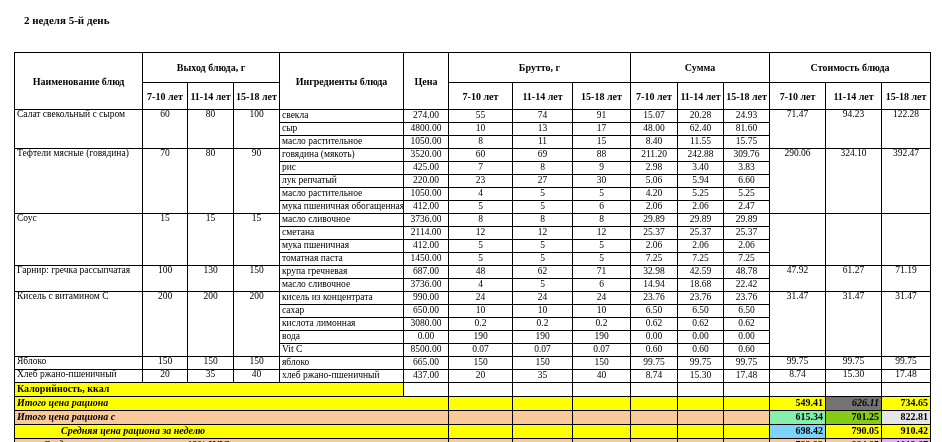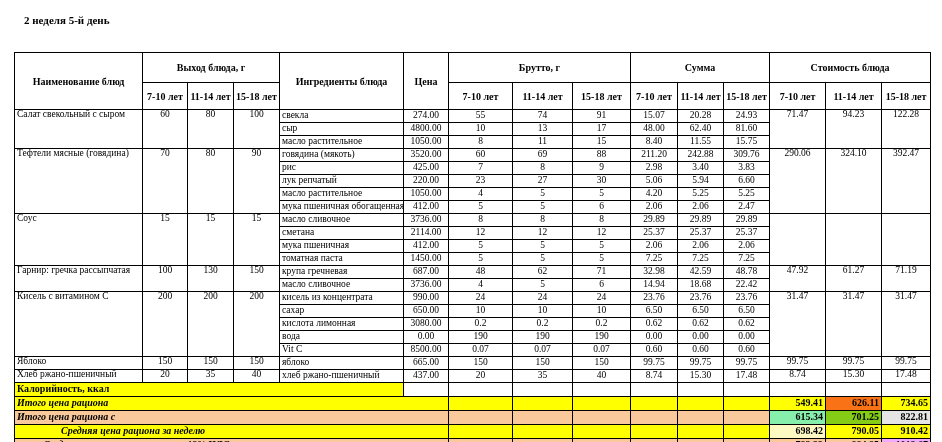--- a/index.html
+++ b/index.html
@@ -372,21 +372,21 @@
       </tr>
       <tr class="summary">
         <td class="sum-label" colspan="6" style="background: rgb(255, 255, 0);">Итого цена рациона</td>
         <td style="background: rgb(255, 255, 0);"></td>
         <td style="background: rgb(255, 255, 0);"></td>
         <td style="background: rgb(255, 255, 0);"></td>
         <td style="background: rgb(255, 255, 0);"></td>
         <td style="background: rgb(255, 255, 0);"></td>
         <td style="background: rgb(255, 255, 0);"></td>
         <td class="sum-val" style="background: rgb(255, 255, 0);">549.41</td>
-        <td class="sum-val" style="background: #f97316;">626.11</td>
+        <td class="sum-val" style="background: #737373; font-style: italic;">626.11</td>
         <td class="sum-val" style="background: rgb(255, 255, 0);">734.65</td>
       </tr>
       <tr class="summary">
         <td class="sum-label" colspan="6" style="background: rgb(249, 200, 155);">Итого цена рациона с</td>
         <td style="background: rgb(249, 200, 155);"></td>
         <td style="background: rgb(249, 200, 155);"></td>
         <td style="background: rgb(249, 200, 155);"></td>
         <td style="background: rgb(249, 200, 155);"></td>
         <td style="background: rgb(249, 200, 155);"></td>
         <td style="background: rgb(249, 200, 155);"></td>
@@ -395,21 +395,21 @@
         <td class="sum-val" style="background: #e5e5e5;">822.81</td>
       </tr>
       <tr class="summary">
         <td class="sum-label" colspan="6" style="background: rgb(255, 255, 0); padding-left: 46px;">Средняя цена рациона за неделю</td>
         <td style="background: rgb(255, 255, 0);"></td>
         <td style="background: rgb(255, 255, 0);"></td>
         <td style="background: rgb(255, 255, 0);"></td>
         <td style="background: rgb(255, 255, 0);"></td>
         <td style="background: rgb(255, 255, 0);"></td>
         <td style="background: rgb(255, 255, 0);"></td>
-        <td class="sum-val" style="background: #fef9c3;">698.42</td>
+        <td class="sum-val" style="background: #7dd3fc;">698.42</td>
         <td class="sum-val" style="background: rgb(255, 255, 0);">790.05</td>
         <td class="sum-val" style="background: rgb(255, 255, 0);">910.42</td>
       </tr>
       <tr class="summary">
         <td class="sum-label" colspan="6" style="background: rgb(249, 200, 155); padding-left: 28px;">Средняя цена рациона с учетом 12% НДС</td>
         <td style="background: rgb(249, 200, 155);"></td>
         <td style="background: rgb(249, 200, 155);"></td>
         <td style="background: rgb(249, 200, 155);"></td>
         <td style="background: rgb(249, 200, 155);"></td>
         <td style="background: rgb(249, 200, 155);"></td>

